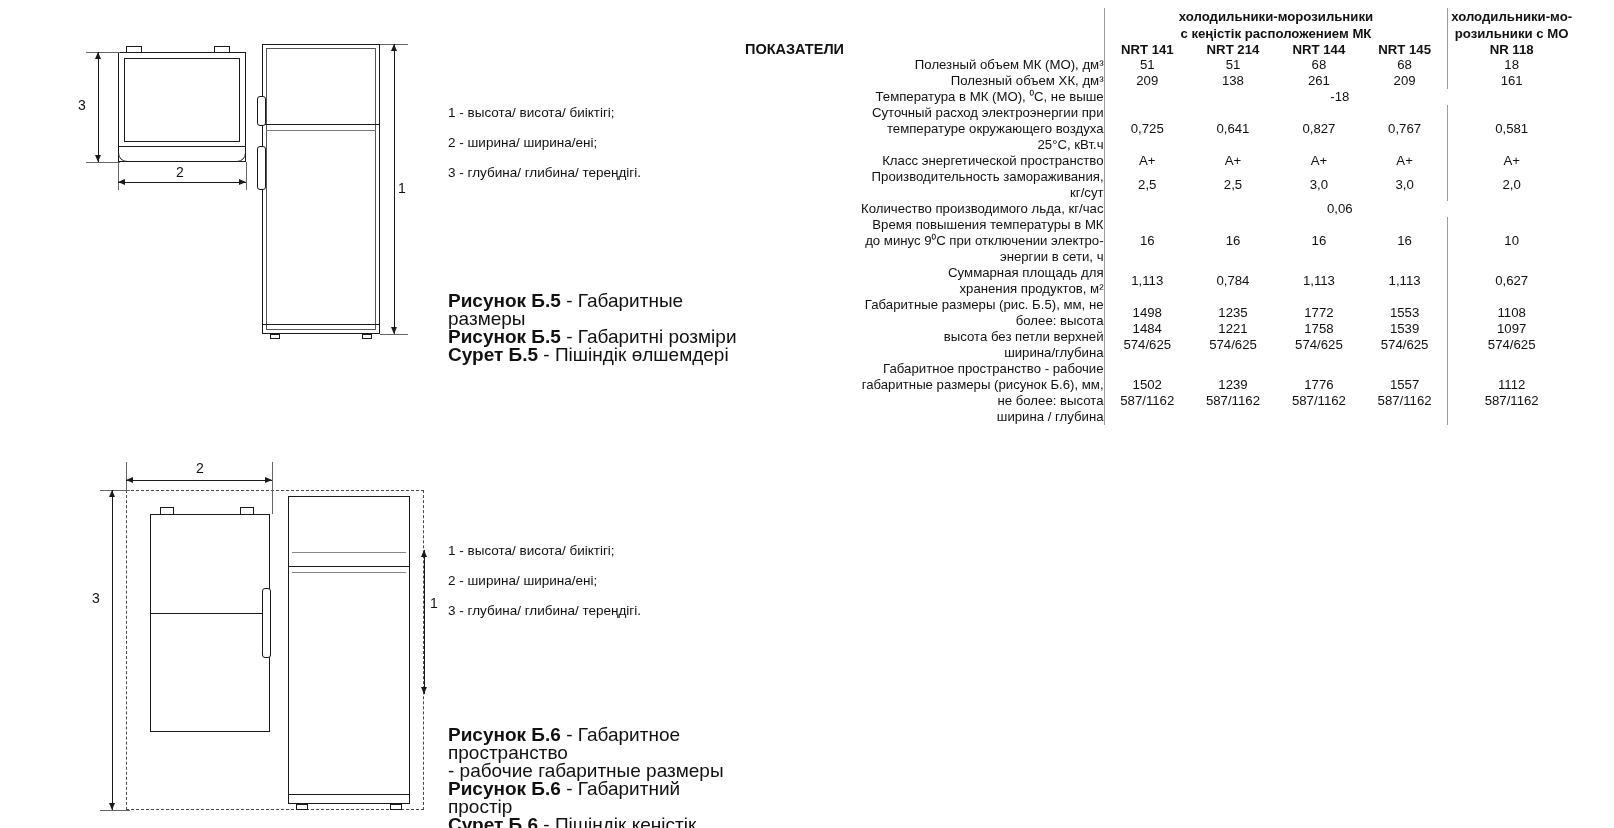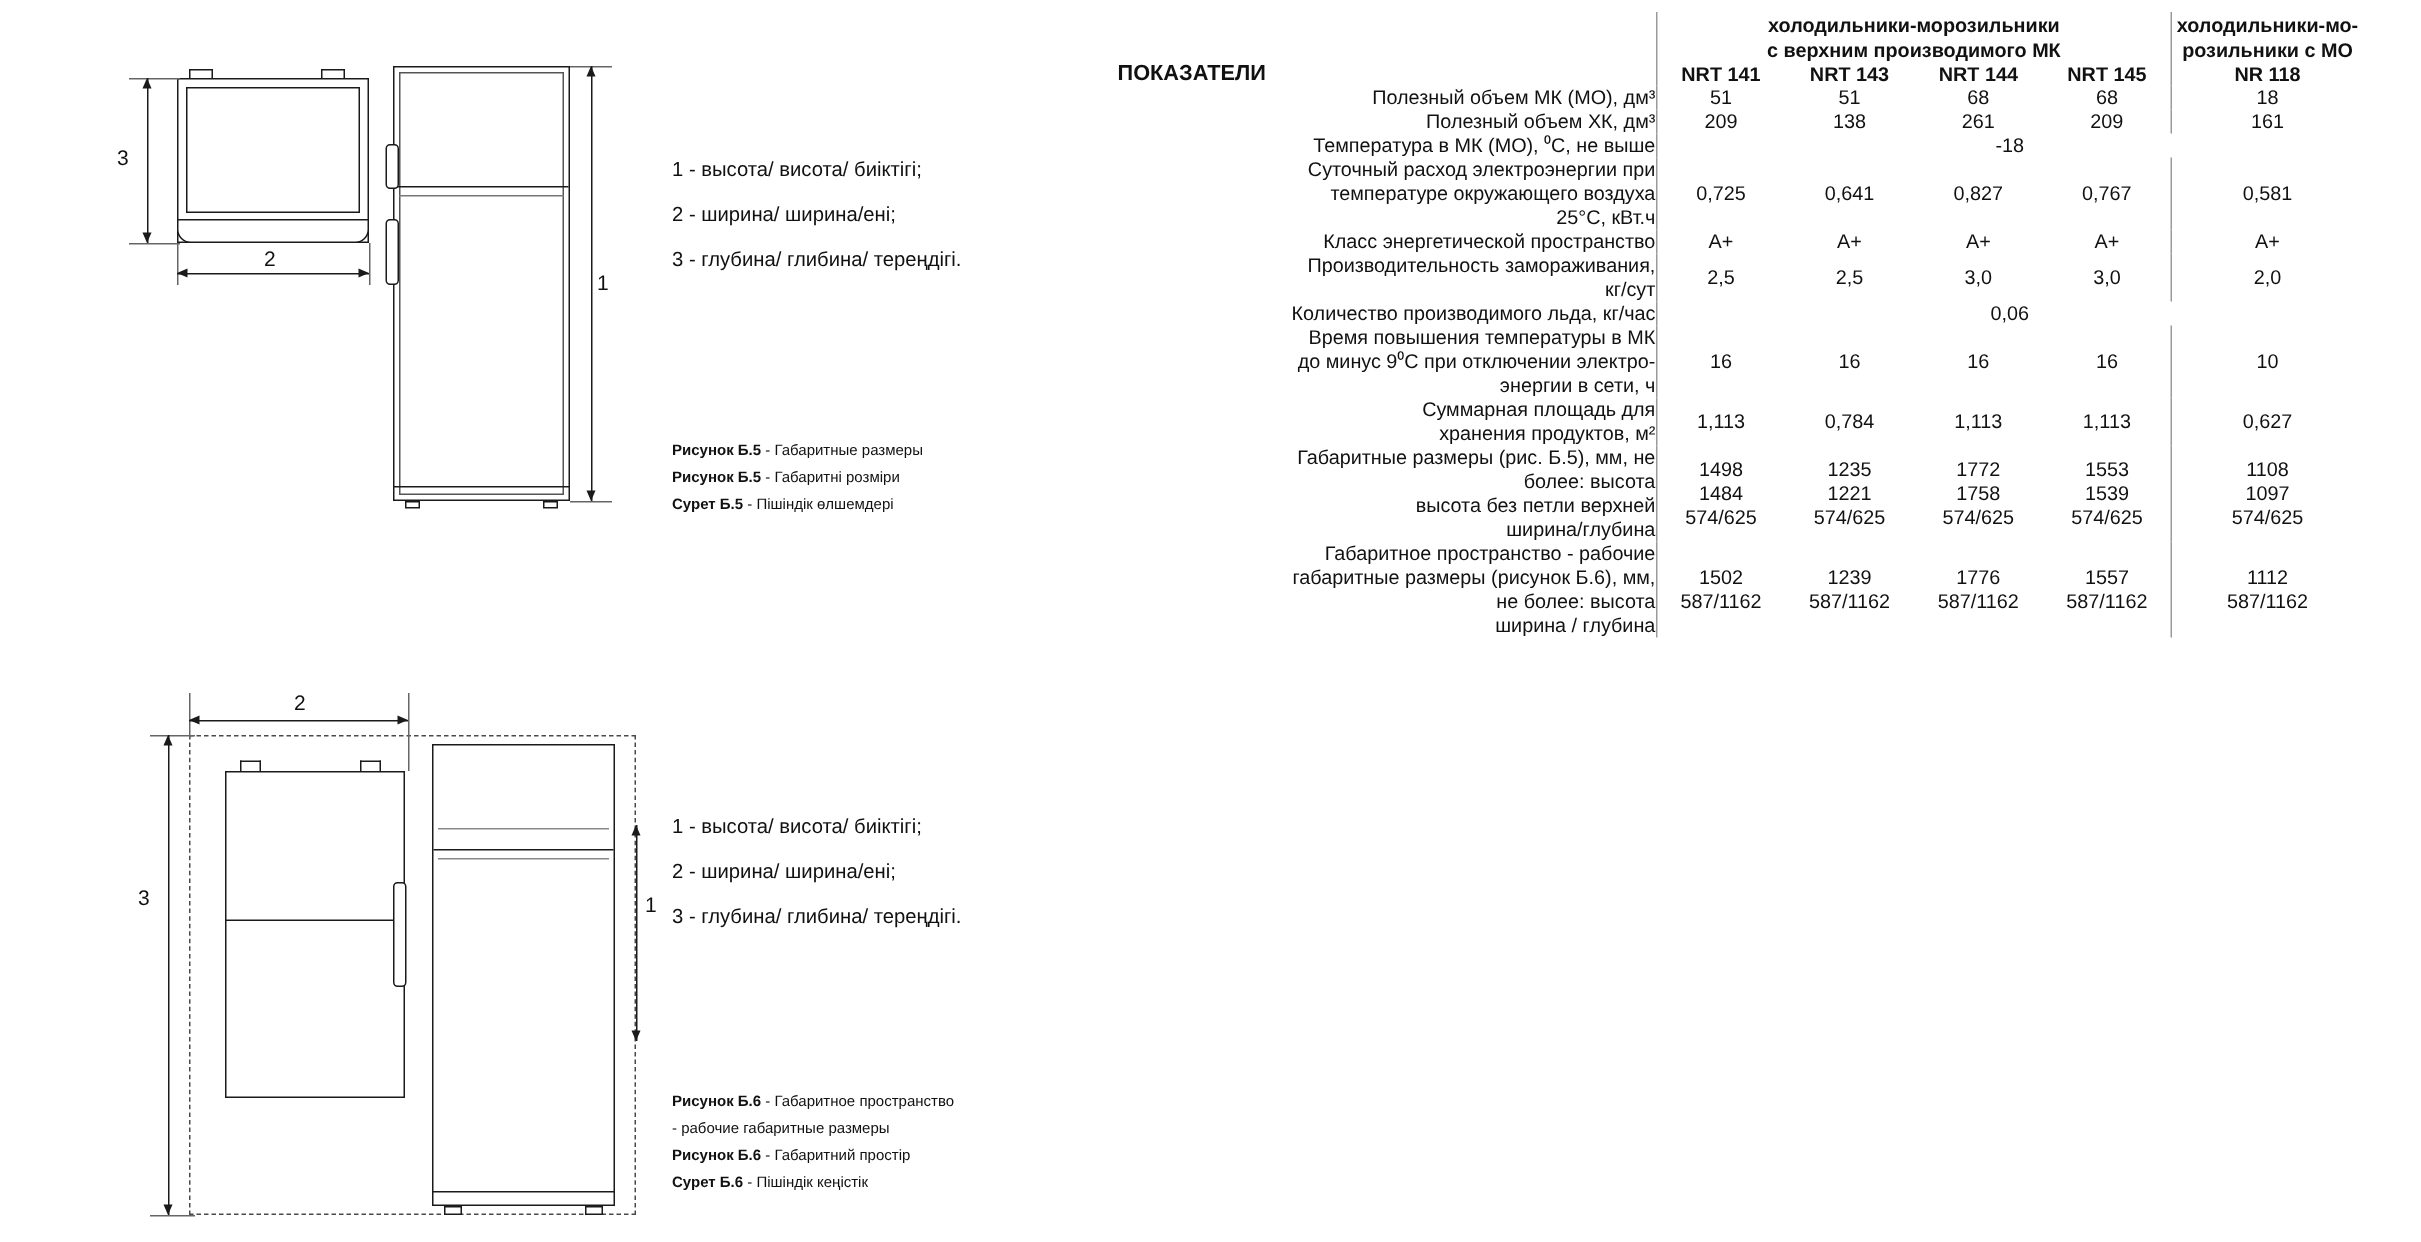--- a/index.html
+++ b/index.html
@@ -94,21 +94,21 @@
   .arrow-l { border-top: 3.5px solid transparent; border-bottom: 3.5px solid transparent; border-right: 7px solid #1a1a1a; }
   .arrow-r { border-top: 3.5px solid transparent; border-bottom: 3.5px solid transparent; border-left: 7px solid #1a1a1a; }
   .arrow-u { border-left: 3.5px solid transparent; border-right: 3.5px solid transparent; border-bottom: 7px solid #1a1a1a; }
   .arrow-d { border-left: 3.5px solid transparent; border-right: 3.5px solid transparent; border-top: 7px solid #1a1a1a; }
 
   .dimlabel { position: absolute; font-size: 14px; color: #111; }
 
   .legend { position: absolute; font-size: 13.5px; line-height: 30px; color: #111; }
   .legend div { white-space: nowrap; }
 
-  .caption { position: absolute; font-size: 10px; line-height: 18px; color: #111; }
+  .caption { position: absolute; font-size: 19px; line-height: 18px; color: #111; }
   .caption b { font-weight: bold; }
 
   
   .fig6 { left: 0; top: 440px; width: 745px; height: 388px; }
 
   .fig6 .dashbox {
     position: absolute; left: 126px; top: 50px; width: 298px; height: 320px;
     border: 1.3px dashed #4a4a4a;
   }
   .fig6 .topview-frame {
@@ -333,28 +333,28 @@
         <col style="width:73px">
         <col style="width:73px">
         <col style="width:73px">
         <col style="width:108px">
       </colgroup>
       <tbody>
 
         <tr class="hdr-row">
           <td class="pokaz" rowspan="2">ПОКАЗАТЕЛИ</td>
           <td class="grp-head left-div multiline" colspan="4">холодильники-морозильники
-с верхним производимого МК</td>
+с кеңістік расположением МК</td>
           <td class="grp-head left-div multiline">холодильники-мо-
 розильники с МО</td>
         </tr>
 
         <tr class="thickline">
           <td class="model-head left-div">NRT 141</td>
-          <td class="model-head">NRT 143</td>
+          <td class="model-head">NRT 214</td>
           <td class="model-head">NRT 144</td>
           <td class="model-head">NRT 145</td>
           <td class="model-head left-div">NR 118</td>
         </tr>
 
         <tr class="rowline">
           <td class="cell-param multiline">Полезный объем МК (МО), дм³</td>
           <td class="cell-val left-div multiline">51</td>
           <td class="cell-val multiline">51</td>
           <td class="cell-val multiline">68</td>

